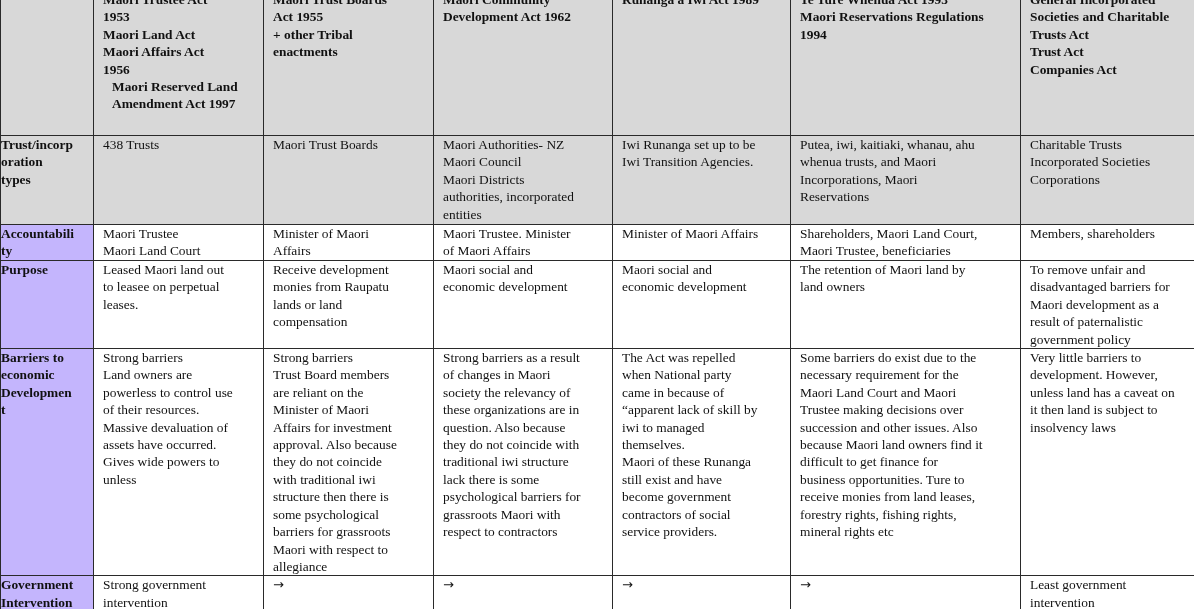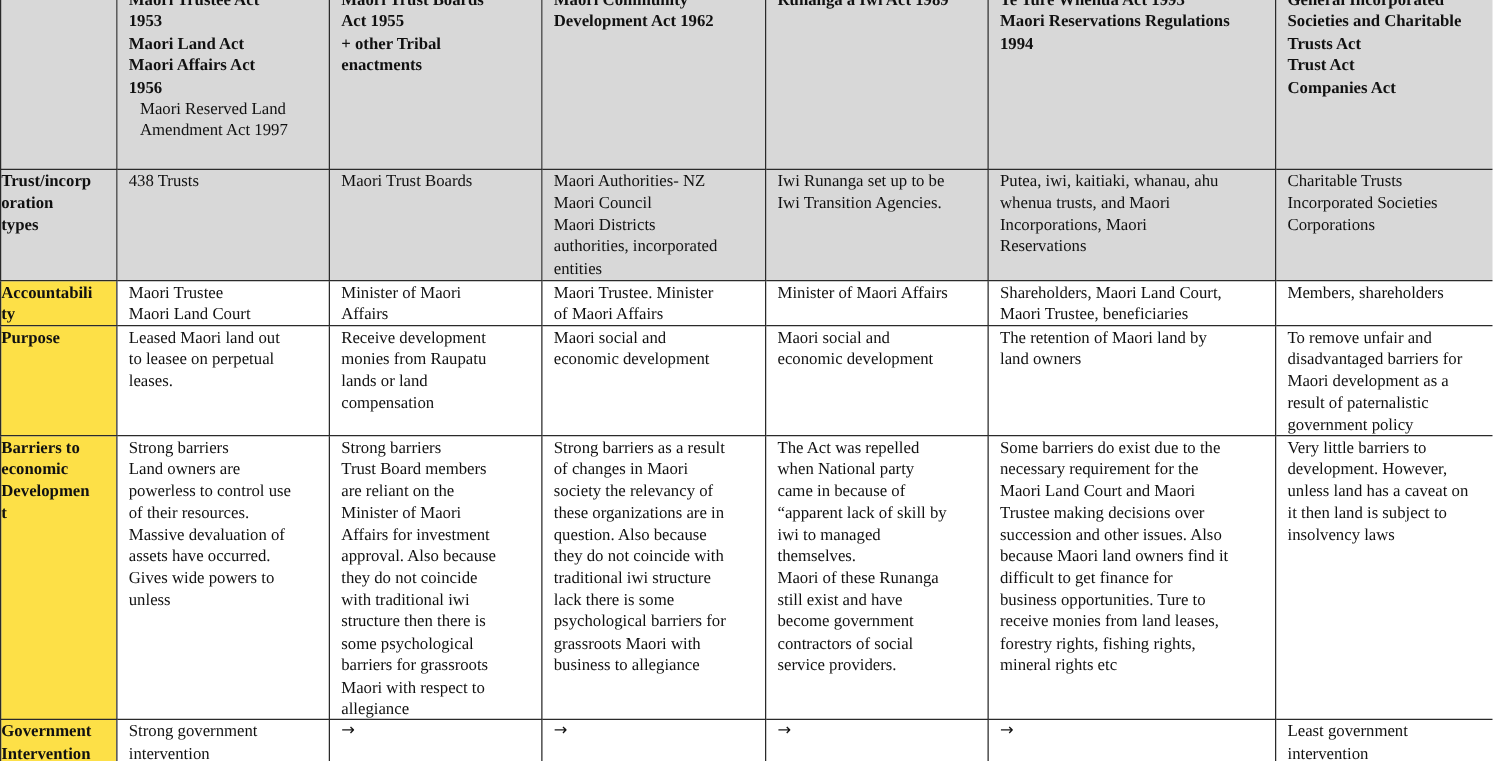--- a/index.html
+++ b/index.html
@@ -2,26 +2,26 @@
 <html><head>
 <meta charset="utf-8">
 <style>
   html, body { margin: 0; padding: 0; background: #ffffff; }
   body { width: 1194px; height: 609px; overflow: hidden; position: relative;
          font-family: "Liberation Serif", "DejaVu Serif", serif; color: #111; }
   table { position: absolute; left: 0; top: -10px; border-collapse: collapse;
           table-layout: fixed; width: 1210px; font-size: 13.4px; line-height: 17.4px; }
   td { border: 1.5px solid #2a2a2a; vertical-align: top; padding: 0 9px 0 9px;
        overflow: hidden; }
-  td.rowhead { font-weight: bold; padding-left: 0; padding-right: 2px; background: #fde047; }
+  td.rowhead { font-weight: bold; padding-left: 0; padding-right: 2px; background: #c4b5fd; }
   tr.shaded td { background: #d8d8d8; }
   tr.header td { font-weight: bold; }
   tr.header td.rowhead { background: #d8d8d8; }
   .line { display: block; white-space: pre-wrap; }
-  .sub { font-weight: normal; padding-left: 9px; }
+  .sub { font-weight: bold; padding-left: 9px; }
   .arrow { font-family: "DejaVu Sans", sans-serif; font-size: 13px; }
   col.c0 { width: 93px; }
   col.c1 { width: 170px; }
   col.c2 { width: 170px; }
   col.c3 { width: 179px; }
   col.c4 { width: 178px; }
   col.c5 { width: 230px; }
   col.c6 { width: 190px; }
 </style>
 </head>
@@ -214,21 +214,21 @@
         <span class="line">Strong barriers as a result</span>
         <span class="line">of changes in Maori</span>
         <span class="line">society the relevancy of</span>
         <span class="line">these organizations are in</span>
         <span class="line">question. Also because</span>
         <span class="line">they do not coincide with</span>
         <span class="line">traditional iwi structure</span>
         <span class="line">lack there is some</span>
         <span class="line">psychological barriers for</span>
         <span class="line">grassroots Maori with</span>
-        <span class="line">business to allegiance</span>
+        <span class="line">respect to contractors</span>
       </td>
       <td>
         <span class="line">The Act was repelled</span>
         <span class="line">when National party</span>
         <span class="line">came in because of</span>
         <span class="line">“apparent lack of skill by</span>
         <span class="line">iwi to managed</span>
         <span class="line">themselves.</span>
         <span class="line">Maori of these Runanga</span>
         <span class="line">still exist and have</span>

